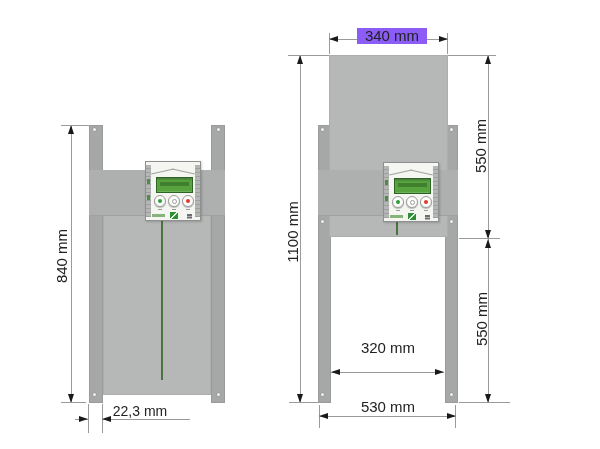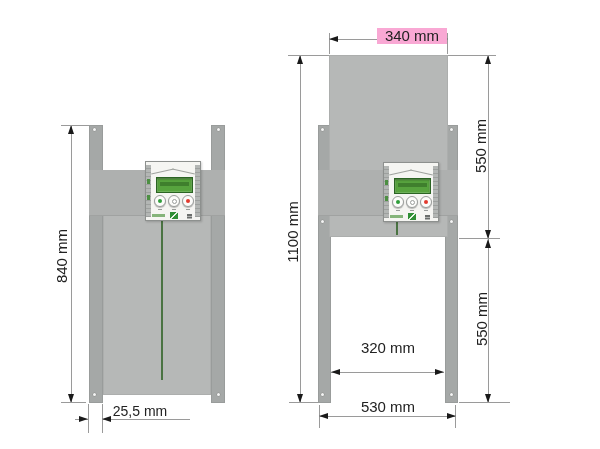--- a/index.html
+++ b/index.html
@@ -101,21 +101,21 @@
       <div class="dlabel rot" style="left:30px;top:248px;width:64px;height:16px;">840 mm</div>
     </div>
 
     <div>
       <div class="vl" style="left:88px;top:404px;height:29px;"></div>
       <div class="vl" style="left:102px;top:404px;height:29px;"></div>
       <div class="hl" style="left:75px;top:419px;width:13px;"></div>
       <div class="ar a-rt" style="left:79px;top:416px;"></div>
       <div class="hl" style="left:102px;top:419px;width:88px;"></div>
       <div class="ar a-lt" style="left:102px;top:416px;"></div>
-      <div class="dlabel" style="left:106px;top:403px;width:68px;font-size:14px;">25,5 mm</div>
+      <div class="dlabel" style="left:106px;top:403px;width:68px;font-size:14px;">22,3 mm</div>
     </div>
   </div>
 
   <div>
     <div class="rail" style="left:318px;top:125px;width:13px;height:278px;"></div>
     <div class="rail" style="left:445px;top:125px;width:13px;height:278px;"></div>
     <div class="door" style="left:329px;top:55px;width:119px;height:182px;"></div>
     <div class="band" style="left:318px;top:170px;width:140px;height:46px;"></div>
     <div class="hole" style="left:321px;top:128px;"></div>
     <div class="hole" style="left:450px;top:128px;"></div>
@@ -149,21 +149,21 @@
       <div class="logo"></div>
       <div class="model"></div>
     </div>
 
     <div>
       <div class="vl" style="left:329px;top:33px;height:21px;"></div>
       <div class="vl" style="left:447px;top:33px;height:21px;"></div>
       <div class="hl" style="left:329px;top:39px;width:119px;"></div>
       <div class="ar a-lt" style="left:329px;top:36px;"></div>
       <div class="ar a-rt" style="left:439px;top:36px;"></div>
-      <div class="dlabel" style="left:377px;top:28px;width:70px;background:#f9a8d4;">340 mm</div>
+      <div class="dlabel" style="left:357px;top:28px;width:70px;background:#8b5cf6;">340 mm</div>
     </div>
 
     <div>
       <div class="vl" style="left:300px;top:55px;height:348px;"></div>
       <div class="ar a-up" style="left:297px;top:55px;"></div>
       <div class="ar a-dn" style="left:297px;top:394px;"></div>
       <div class="hl" style="left:288px;top:55px;width:41px;"></div>
       <div class="hl" style="left:289px;top:402px;width:29px;"></div>
       <div class="dlabel rot" style="left:255px;top:224px;width:75px;height:16px;">1100 mm</div>
     </div>

